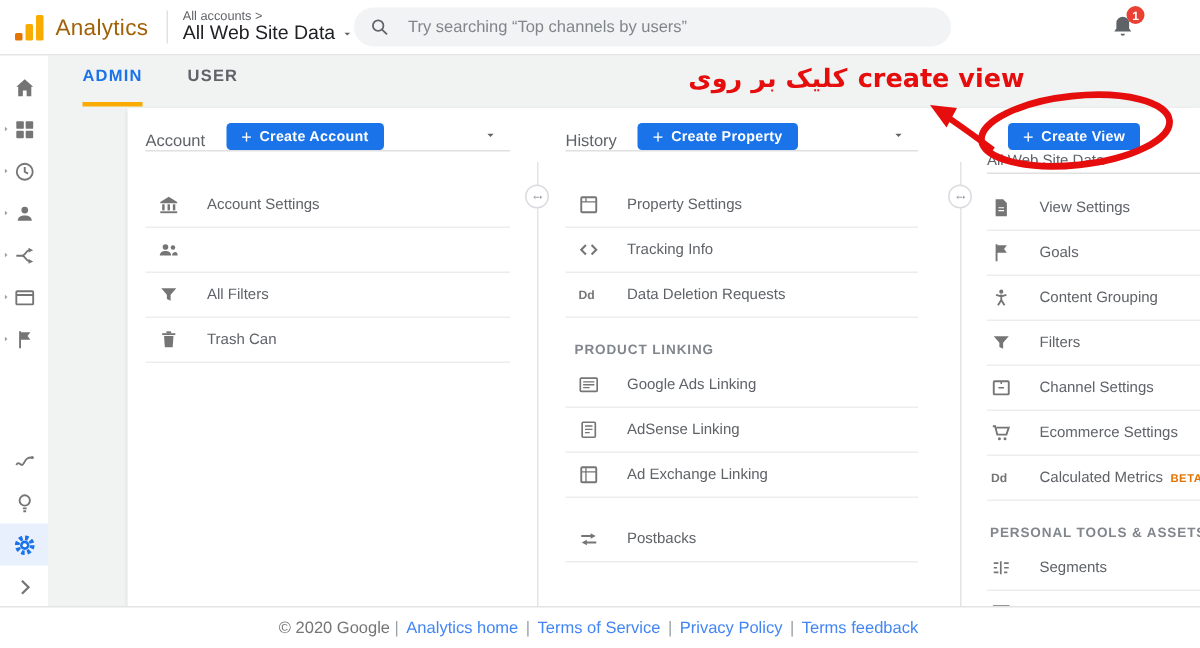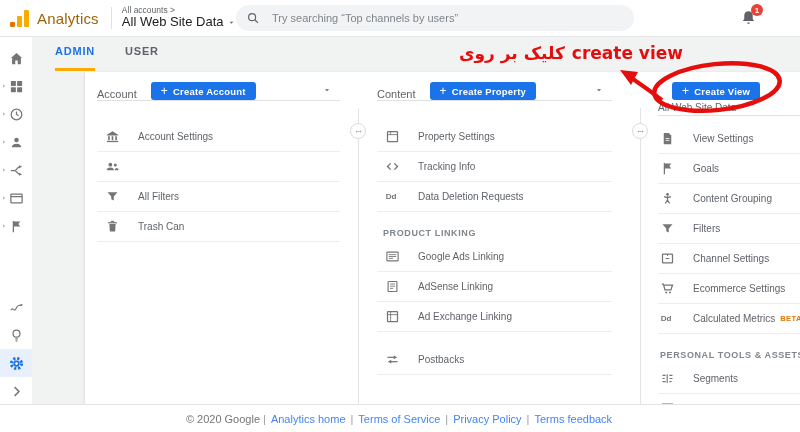--- a/index.html
+++ b/index.html
@@ -335,21 +335,21 @@
   <div class="vbtn" id="vbtn-0">
     <span class="micon">
         <svg viewBox="0 0 24 24" fill="#9aa0a6">
           <path d="M8 9l-4 3 4 3zM16 9l4 3-4 3zM9 11h6v2H9z"></path>
         </svg>
       </span>
   </div>
 
   <div class="col" id="col-1">
     <div class="col-head">
-      <span class="col-label">Content</span>
+      <span class="col-label">History</span>
       <button class="btn">
         <span class="plus">+</span>
         <span>Create Property</span>
       </button>
       <span class="head-caret micon">
           <svg viewBox="0 0 24 24" fill="#5f6368">
             <path d="M7 10l5 5 5-5z"></path>
           </svg>
         </span>
     </div>

